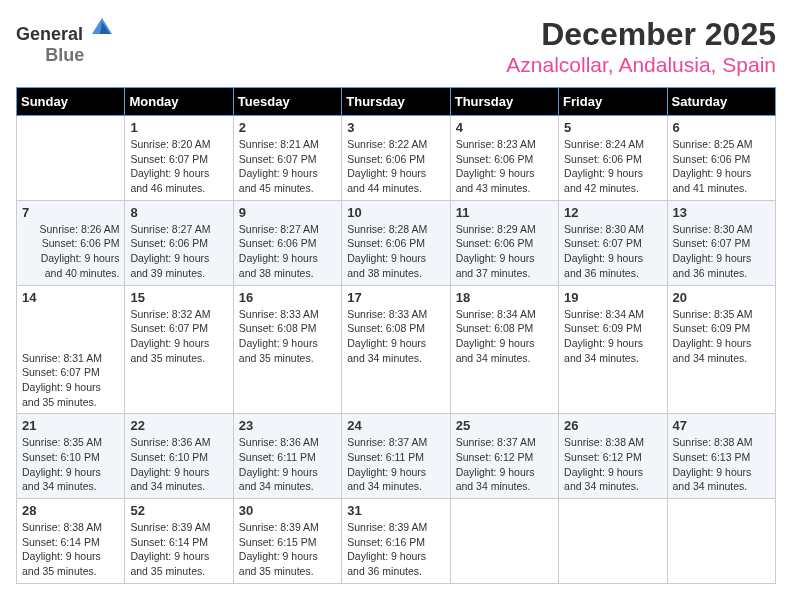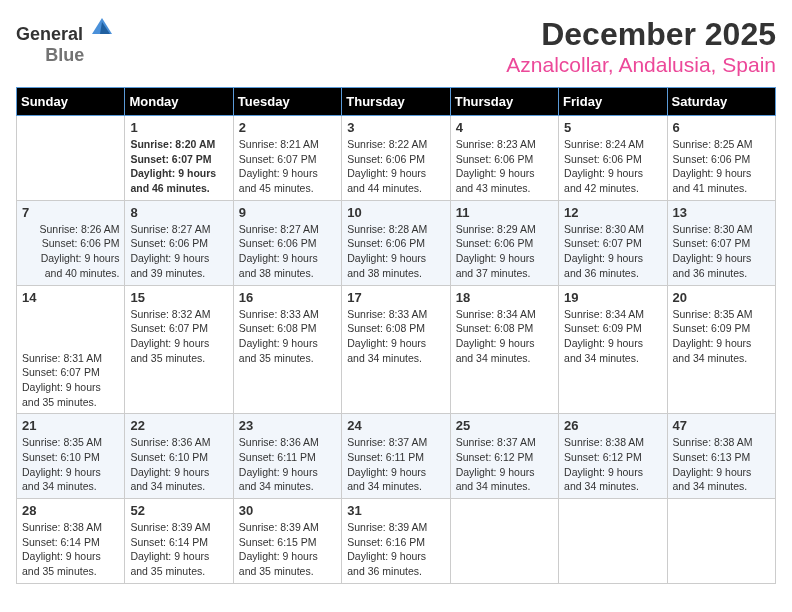--- a/index.html
+++ b/index.html
@@ -124,21 +124,21 @@
       <th>Thursday</th>
       <th>Friday</th>
       <th>Saturday</th>
     </tr>
   </thead>
   <tbody id="calendar-body">
   <tr>
         <td class="empty-cell"></td>
         <td>
           <div class="day-number">1</div>
-          <div class="day-info" style="white-space: pre-line; font-weight: bold;">Sunrise: 8:20 AM
+          <div class="day-info" style="white-space: pre-line;">Sunrise: 8:20 AM
 Sunset: 6:07 PM
 Daylight: 9 hours and 46 minutes.</div>
         </td>
         <td>
           <div class="day-number">2</div>
           <div class="day-info" style="white-space: pre-line;">Sunrise: 8:21 AM
 Sunset: 6:07 PM
 Daylight: 9 hours and 45 minutes.</div>
         </td>
         <td>

